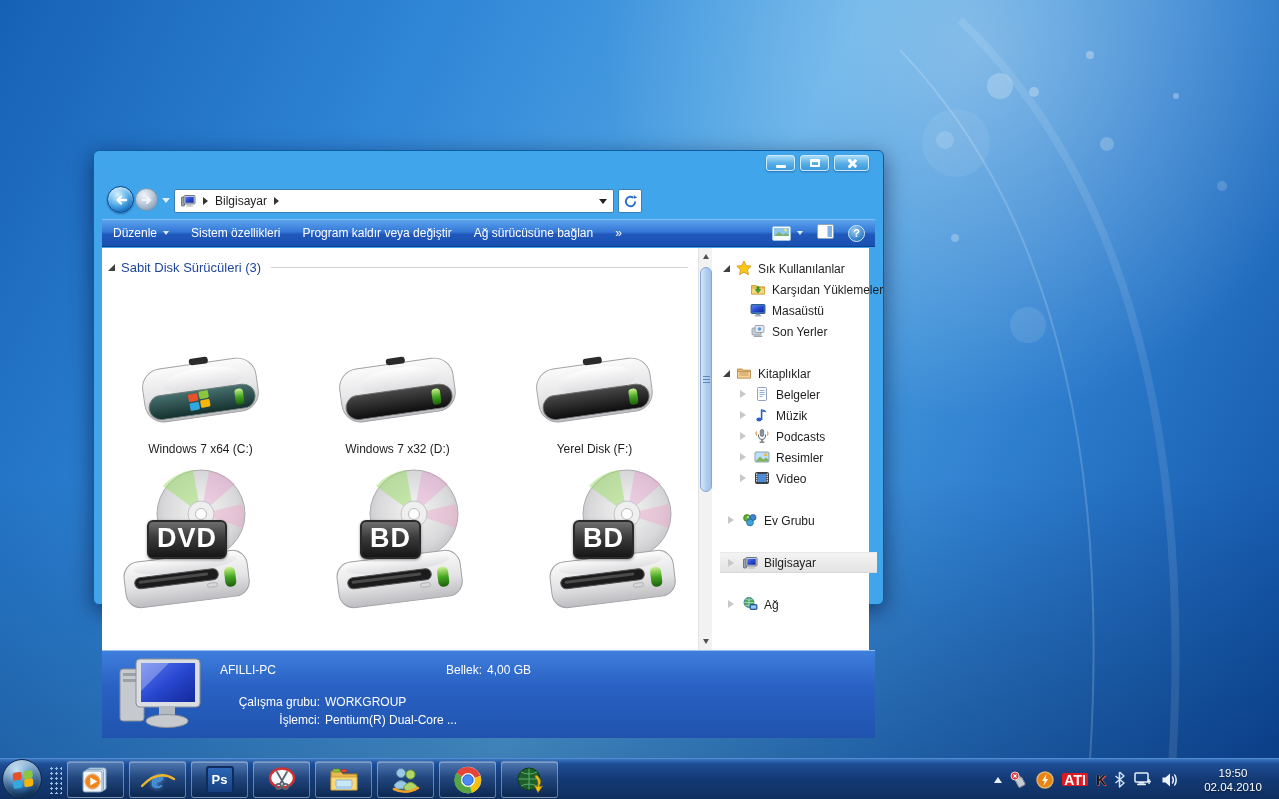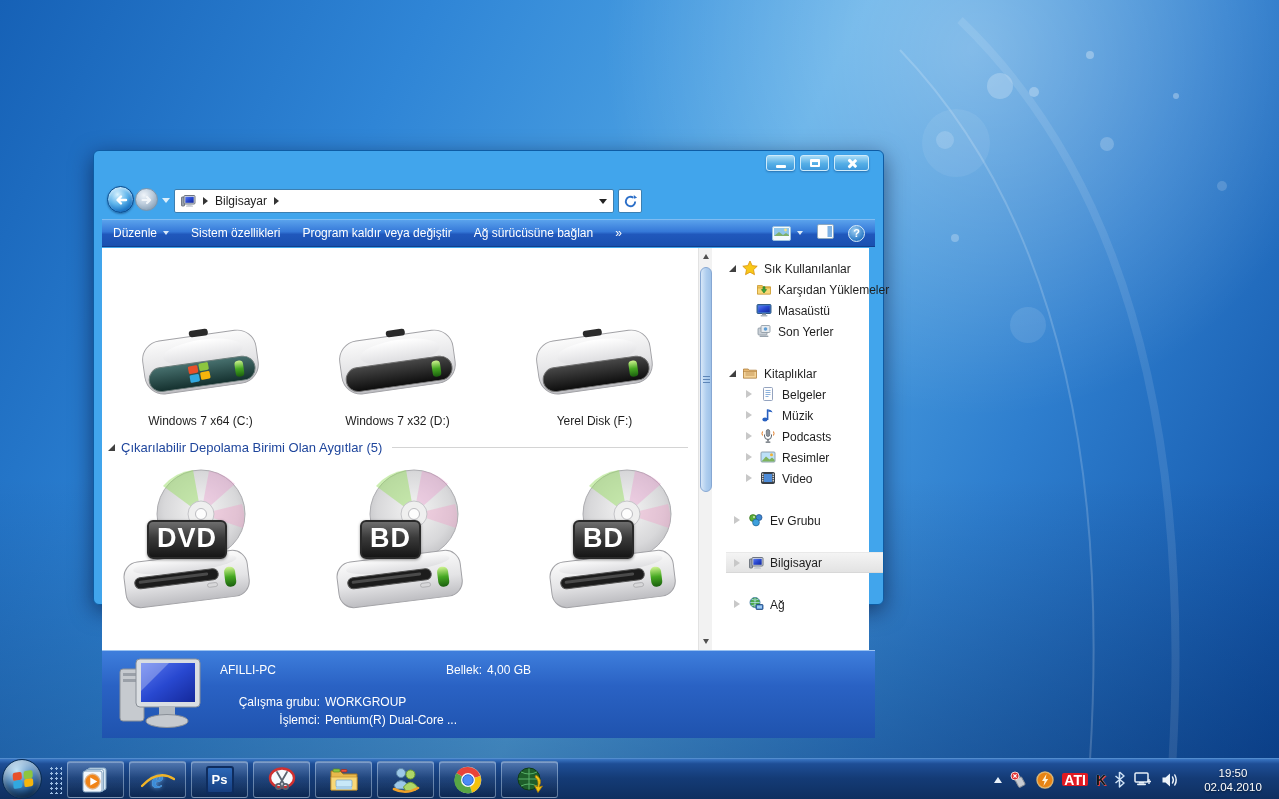--- a/index.html
+++ b/index.html
@@ -89,21 +89,21 @@
   .drivecell { width:197px; display:flex; flex-direction:column; align-items:center; }
   .drivecell .lbl { margin-top:12px; font-size:12px; color:#1E1E1E; }
   .hdd-row { margin-top:74px; }
   .opt-row { margin-top:8px;gap:43px; }
   .opt-icon { position:relative; width:128px; height:150px; }
   .badge { position:absolute; left:24px; top:56px; padding:1px 8px 3px 8px; border-radius:6px;
     background:linear-gradient(#6E6E6E,#3A3A3A 45%,#161616); border:2px solid #2A2A2A;
     color:#fff; font-weight:bold; font-size:27px; letter-spacing:1px; box-shadow:0 1px 3px rgba(0,0,0,.4); }
 
   
-  .nrow { position:absolute; left:14px; width:100%; height:21px; display:flex; align-items:center; }
+  .nrow { position:absolute; left:8px; width:100%; height:21px; display:flex; align-items:center; }
   .nrow .txt { white-space:nowrap; }
   .nicon { position:absolute; width:16px; height:16px; }
   .exp-hollow { position:absolute; width:0; height:0; border-top:4px solid transparent; border-bottom:4px solid transparent; border-left:6px solid #C8C8C8; }
   .exp-dark { position:absolute; width:0; height:0; border-bottom:7px solid #404040; border-left:7px solid transparent; }
   .nrow.sel { background:linear-gradient(#F4F4F4,#E3E3E3); border-top:1px solid #E9E9E9; border-bottom:1px solid #D8D8D8; }
 
   
   .details { position:absolute; left:8px; right:8px; top:499px; height:88px;
     background:linear-gradient(#3E7EDC,#2A62C4 40%,#1F53AE); border-top:1px solid #9AC2F0;
     color:#fff; font-size:12px; }
@@ -294,20 +294,25 @@
           </svg>
         </div>
         <div class="helpbtn">
           <span>?</span>
         </div>
       </div>
     </div>
 
     <div class="content">
 
+      <div class="sect">
+        <div class="exp-open"></div>
+        <span>Sabit Disk Sürücüleri (3)</span>
+        <div class="rule"></div>
+      </div>
 
       <div class="driverow hdd-row">
 
         <div class="drivecell">
           <svg width="128" height="80" viewBox="0 0 128 84">
             <g transform="rotate(-8 64 46)">
               <rect x="4" y="14" width="120" height="56" rx="20" fill="url(#silverBody)" stroke="#A2A2A6"></rect>
               <ellipse cx="68" cy="32" rx="42" ry="13" fill="url(#silverTop)"></ellipse>
               <rect x="56" y="8" width="20" height="7" rx="3" fill="#2A2A2A"></rect>
               <rect x="8" y="42" width="112" height="25" rx="12.5" fill="url(#frontTeal)" stroke="#6E7E7C"></rect>
@@ -343,25 +348,20 @@
               <ellipse cx="68" cy="32" rx="42" ry="13" fill="url(#silverTop)"></ellipse>
               <rect x="56" y="8" width="20" height="7" rx="3" fill="#2A2A2A"></rect>
               <rect x="8" y="42" width="112" height="25" rx="12.5" fill="url(#frontDark)" stroke="#707070"></rect>
               <rect x="99" y="46" width="9" height="17" rx="4" fill="url(#ledGreen)"></rect>
             </g>
           </svg>
           <div class="lbl">Yerel Disk (F:)</div>
         </div>
       </div>
 
-      <div class="sect">
-        <div class="exp-open"></div>
-        <span>Çıkarılabilir Depolama Birimi Olan Aygıtlar (5)</span>
-        <div class="rule"></div>
-      </div>
 
       <div class="driverow opt-row">
 
         <div class="drivecell">
           <div class="opt-icon">
             <svg width="128" height="150" viewBox="0 0 128 150">
               <circle cx="78" cy="50" r="44" fill="url(#discBody)" stroke="#ACACB0"></circle>
               <path d="M78 50 L40 22 A47 47 0 0 1 70 6 Z" fill="#9ADE66" opacity=".5"></path>
               <path d="M78 50 L112 20 A44 44 0 0 0 86 7 Z" fill="#E890C8" opacity=".35"></path>
               <path d="M78 50 L120 64 A44 44 0 0 0 119 40 Z" fill="#F0A0C8" opacity=".4"></path>

